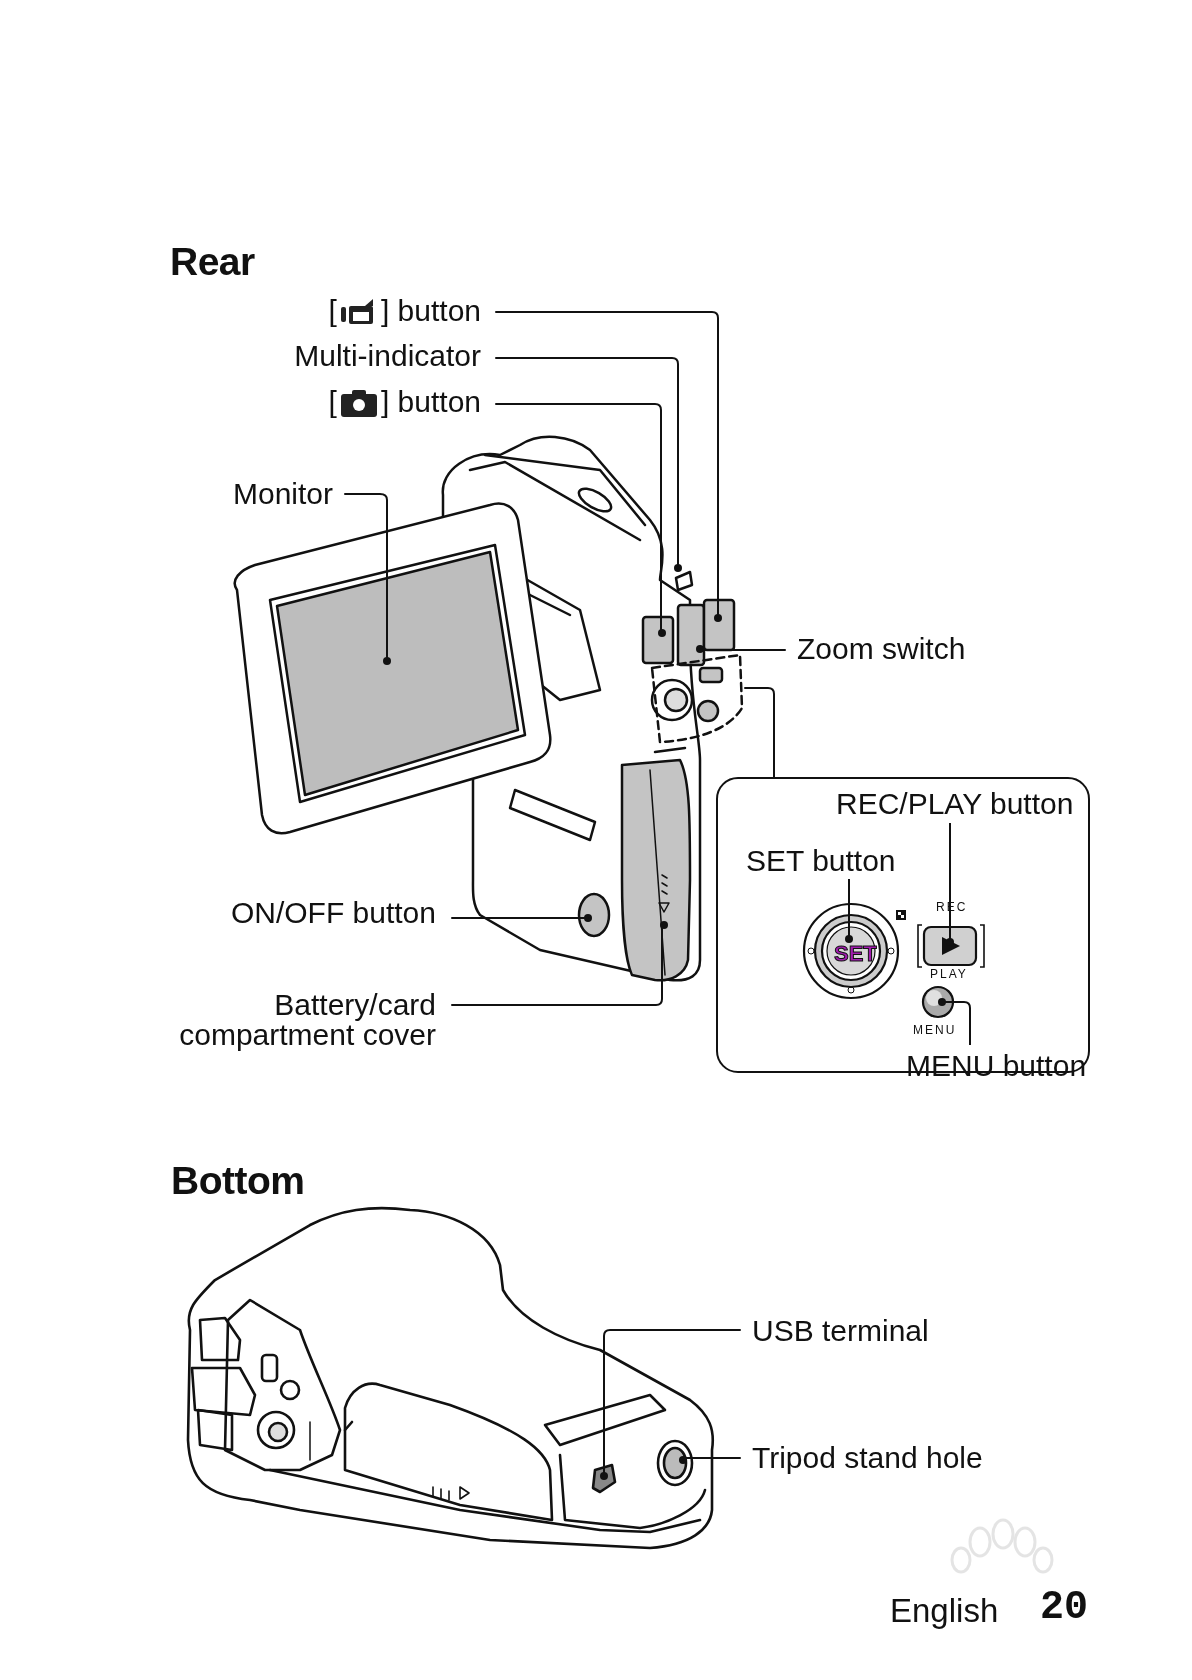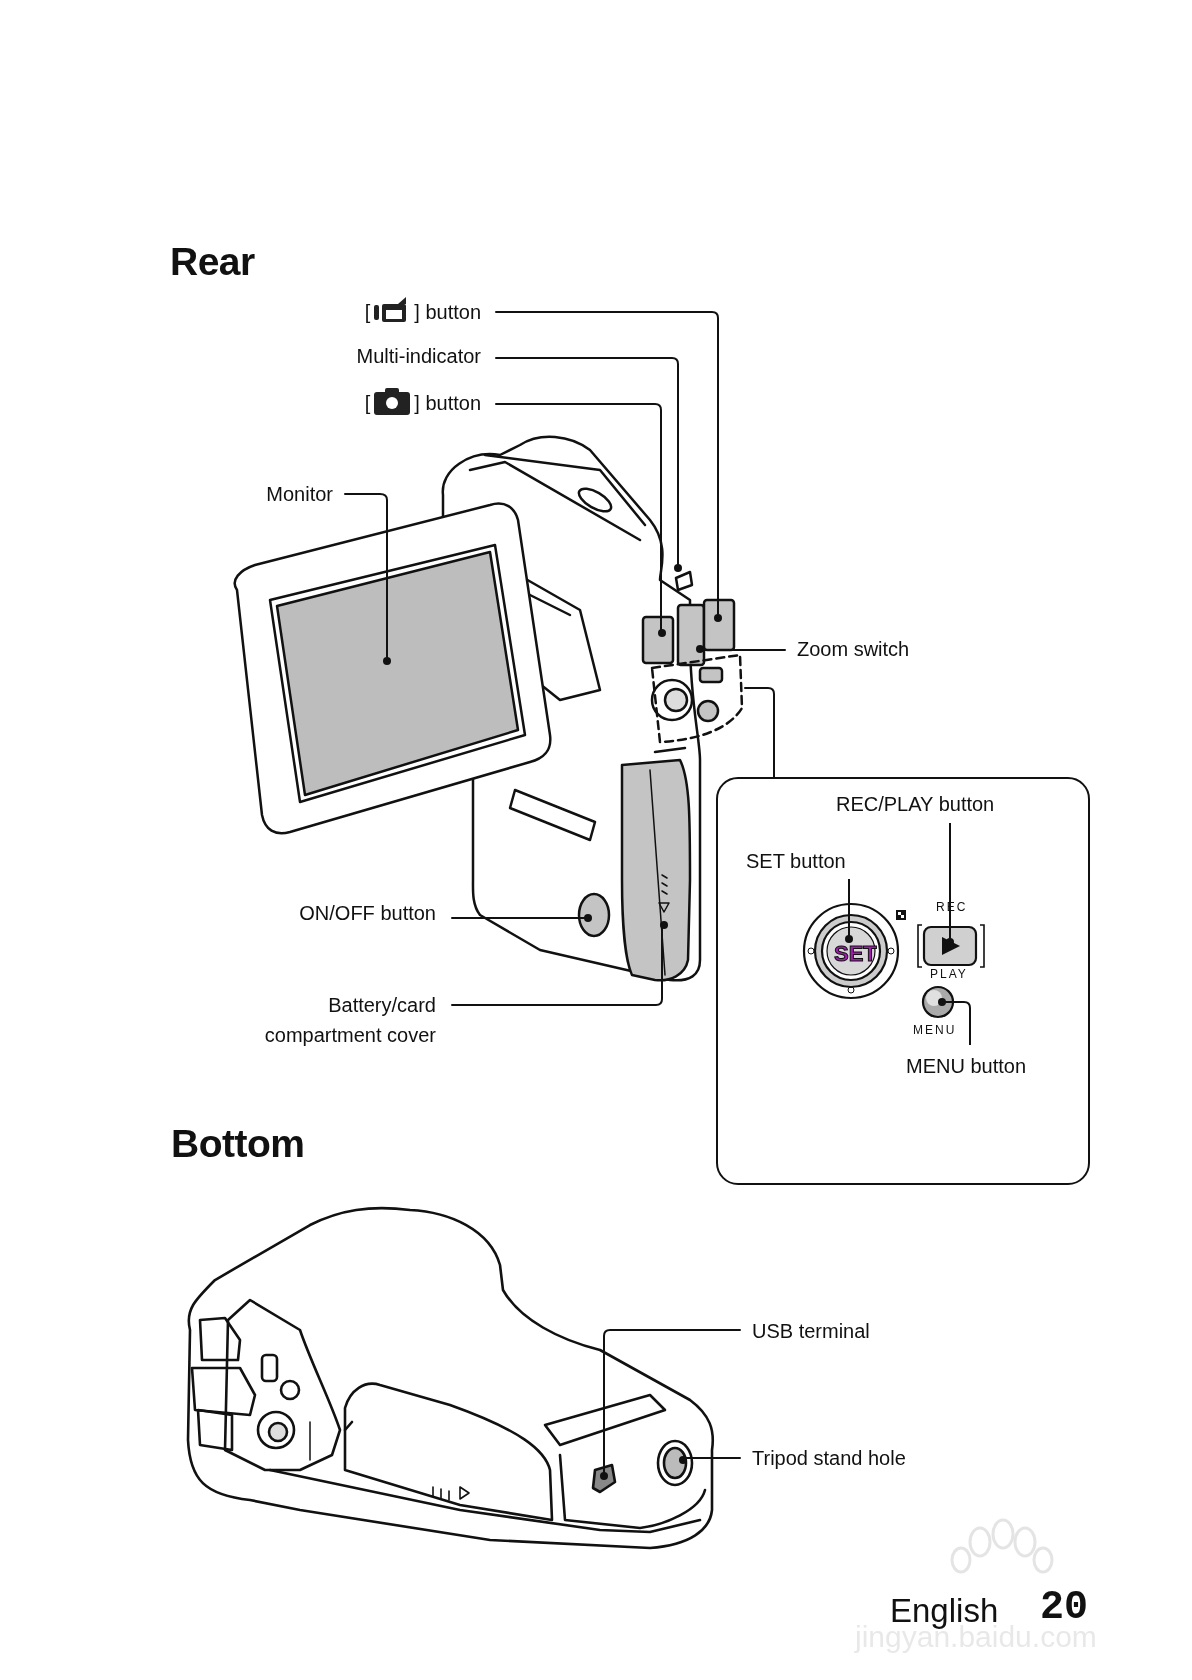--- a/index.html
+++ b/index.html
@@ -1,23 +1,23 @@
 <!DOCTYPE html>
 <html><head>
 <meta charset="utf-8">
 <style>
   html,body{margin:0;padding:0;background:#fff;}
   body{width:1192px;height:1680px;position:relative;overflow:hidden;font-family:"Liberation Sans",sans-serif;color:#111;}
   .abs{position:absolute;}
   .heading{font-weight:bold;font-size:39px;letter-spacing:-0.5px;margin-left:32px;}
-  .label{font-size:20px;white-space:nowrap;line-height:30px;}
+  .label{font-size:30px;white-space:nowrap;line-height:30px;}
   .r{text-align:right;}
   svg.art{position:absolute;left:0;top:0;}
   .icon-inline{display:inline-block;vertical-align:-5px;margin:0 4px;}
-  .inset{position:absolute;left:716px;top:777px;width:374px;height:408px;border:2.5px solid #111;border-radius:22px;box-sizing:border-box;}
+  .inset{position:absolute;left:716px;top:777px;width:374px;height:296px;border:2.5px solid #111;border-radius:22px;box-sizing:border-box;}
   .footer-lang{font-size:33px;}
   .footer-num{font-size:40px;font-weight:bold;}
   .watermark{position:absolute;left:855px;top:1512px;width:280px;height:140px;opacity:0.22;pointer-events:none;}
 </style>
 </head>
 <body>
 
 <div class="abs heading" style="left:138px;top:240px;">Rear</div>
 
 <div class="abs label r" style="right:711px;top:296px;">
@@ -140,21 +140,21 @@
       <circle cx="234" cy="165" r="4"></circle>
       <circle cx="226" cy="225" r="4"></circle>
     </g>
   </svg>
   <div class="abs" style="left:116px;top:162px;font-size:22px;font-weight:bold;color:#a21caf;-webkit-text-stroke:1px #111;">SET</div>
   <div class="abs" style="left:218px;top:121px;font-size:12px;letter-spacing:2px;">REC</div>
   <div class="abs" style="left:212px;top:188px;font-size:12px;letter-spacing:2px;">PLAY</div>
   <div class="abs" style="left:195px;top:244px;font-size:12px;letter-spacing:2px;">MENU</div>
 </div>
 
-<div class="abs heading" style="left:139px;top:1122px;">Bottom</div>
+<div class="abs heading" style="left:139px;top:1159px;">Bottom</div>
 
 <div class="abs label" style="left:752px;top:1316px;">USB terminal</div>
 <div class="abs label" style="left:752px;top:1443px;">Tripod stand hole</div>
 
 <svg class="art" width="1192" height="1680">
   <g fill="none" stroke="#111" stroke-width="2.6" stroke-linejoin="round" stroke-linecap="round">
 
     <path d="M190,1330 C185,1310 195,1300 215,1280 L310,1225 C340,1210 370,1205 410,1210 C450,1212 490,1230 500,1265 L503,1290 C520,1320 560,1340 600,1350 L690,1400 C710,1415 715,1430 712,1450 L712,1510 C710,1530 690,1545 650,1548 L490,1540 L300,1510 L250,1500 C205,1495 190,1480 188,1440 Z"></path>
 
     <path d="M270,1470 L460,1510 L600,1530 L650,1532 L700,1520"></path>
@@ -196,17 +196,16 @@
 <div class="watermark">
   <svg width="280" height="140" viewBox="0 0 280 140">
     <g fill="none" stroke="#888" stroke-width="3">
       <ellipse cx="125" cy="30" rx="10" ry="14"></ellipse>
         <ellipse cx="148" cy="22" rx="10" ry="14"></ellipse>
       <ellipse cx="170" cy="30" rx="10" ry="14"></ellipse>
         <ellipse cx="106" cy="48" rx="9" ry="12"></ellipse>
       <ellipse cx="188" cy="48" rx="9" ry="12"></ellipse>
     </g>
   </svg>
-  <div class="abs" style="left:0;top:108px;font-size:30px;color:#999;">jingyan.baidu.com</div>
 </div>
 
 <div class="abs footer-lang" style="left:890px;top:1592px;">English</div>
 <div class="abs footer-num" style="left:1040px;top:1585px;font-family:Liberation Mono, monospace;">20</div>
 
 </body></html>

